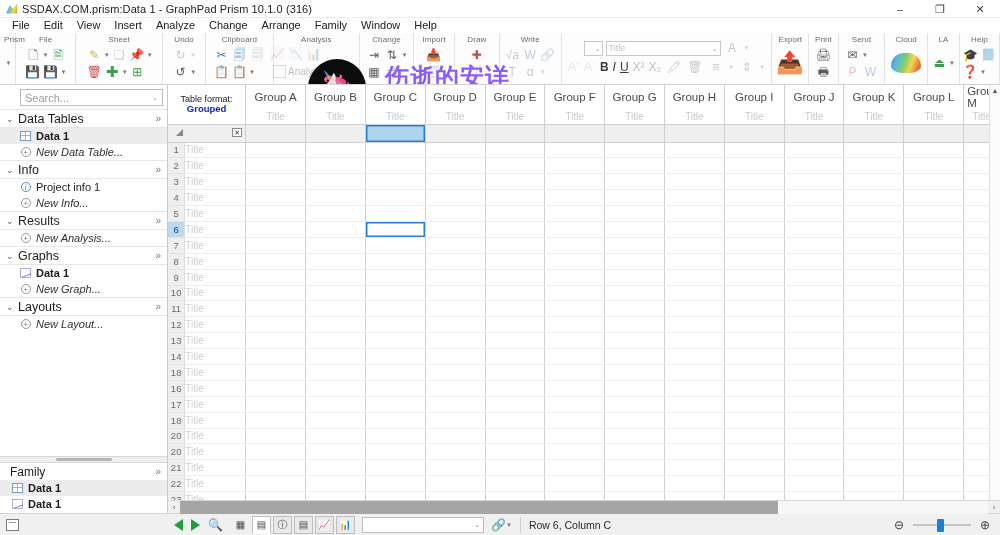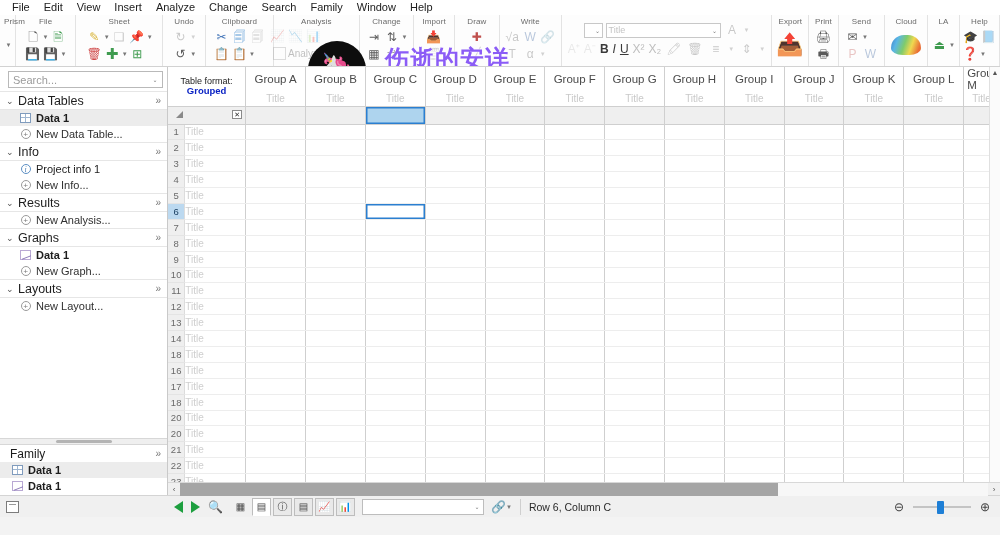--- a/index.html
+++ b/index.html
@@ -89,37 +89,37 @@
   .wm-title { position:absolute; left:85px; top:4px; font-size:24px; font-weight:bold;
               color:#8b5cf6; letter-spacing:1px; font-family:"DejaVu Sans", sans-serif;
               text-shadow:0 0 2px #fff, 0 0 3px #fff; }
 
   
   .main { display:flex; height:428px; }
 
   
   .nav { width:168px; background:#fff; border-right:1px solid #c9c9c9;
          display:flex; flex-direction:column; }
-  .searchrow { padding:4px 4px 3px 8px; }
+  .searchrow { padding:4px 4px 3px 20px; }
   .searchbox { height:17px; border:1px solid #b9b9b9; background:#fff; display:flex;
                align-items:center; justify-content:space-between; padding:0 4px; }
   .searchbox span.ph { font-size:11px; color:#9b9b9b; }
   .navtree { flex:1; overflow:hidden; }
   .nav-sect { display:flex; align-items:center; height:19px; border-top:1px solid #e6e6e6;
               border-bottom:1px solid #e6e6e6; padding-left:6px; background:#fff; }
   .nav-sect .chev { font-size:9px; color:#555; width:12px; }
   .nav-sect .t { font-size:12.5px; color:#1d1d1d; flex:1; }
   .nav-sect .more { font-size:10px; color:#777; padding-right:6px; }
   .nav-row { display:flex; align-items:center; height:16px; padding-left:18px; }
   .nav-row.sel { background:#ececec; }
   .nav-row .ri { width:15px; display:flex; align-items:center; justify-content:center;
                  font-size:10px; color:#8d8d8d; }
   .nav-row .rt { font-size:11px; color:#1d1d1d; margin-left:3px; }
   .nav-row .rt.bold { font-weight:bold; }
-  .nav-row .rt.ital { color:#303030; }
+  .nav-row .rt.ital { font-style:italic; color:#303030; }
   .grid-ico { width:11px; height:10px; border:1px solid #7f9bbd; background:#fff; position:relative; }
   .grid-ico:before { content:""; position:absolute; left:0; right:0; top:3px; height:1px; background:#9fb6d0; }
   .grid-ico:after { content:""; position:absolute; top:0; bottom:0; left:4px; width:1px; background:#9fb6d0; }
   .graph-ico { width:11px; height:10px; border:1px solid #b9a9d4; background:#fff; position:relative; }
   .graph-ico:before { content:""; position:absolute; left:1px; top:6px; width:9px; height:3px;
                       border-top:1.3px solid #8e7cb8; transform:skewY(-22deg); }
   .plus-ico { width:10px; height:10px; border-radius:50%; border:1px solid #9a9a9a; color:#7a7a7a;
               font-size:8px; line-height:9px; text-align:center; }
   .info-ico { width:10px; height:10px; border-radius:50%; border:1px solid #5c8fc4; color:#4a7fb5;
               font-size:8px; line-height:9px; text-align:center; font-family:"Liberation Serif",serif; }
@@ -208,29 +208,38 @@
   .st-right { margin-left:auto; display:flex; align-items:center; gap:9px; padding-right:10px; }
   .zslider { width:58px; height:12px; position:relative; }
   .zs-track { position:absolute; top:5px; left:0; right:0; height:2px; background:#c4c4c4; }
   .zs-thumb { position:absolute; left:24px; top:0; width:7px; height:13px; background:#1e7fd6; border-radius:1px; }
 </style>
 </head>
 <body>
 
 <div id="app">
 
+  <div class="titlebar">
+    <div class="tb-logo"></div>
+    <span class="tb-title">SSDAX.COM.prism:Data 1 - GraphPad Prism 10.1.0 (316)</span>
+    <div class="wincontrols">
+      <div class="wc">–</div>
+      <div class="wc">❐</div>
+      <div class="wc close">✕</div>
+    </div>
+  </div>
 
   <div class="menubar">
     <div class="menu-item">File</div>
     <div class="menu-item">Edit</div>
     <div class="menu-item">View</div>
     <div class="menu-item">Insert</div>
     <div class="menu-item">Analyze</div>
     <div class="menu-item">Change</div>
-    <div class="menu-item">Search</div>
+    <div class="menu-item">Arrange</div>
     <div class="menu-item">Family</div>
     <div class="menu-item">Window</div>
     <div class="menu-item">Help</div>
   </div>
 
   <div class="ribbon">
 
     <div class="rgroup" style="width:16px">
       <div class="rg-label">Prism</div>
       <div class="rg-body">

